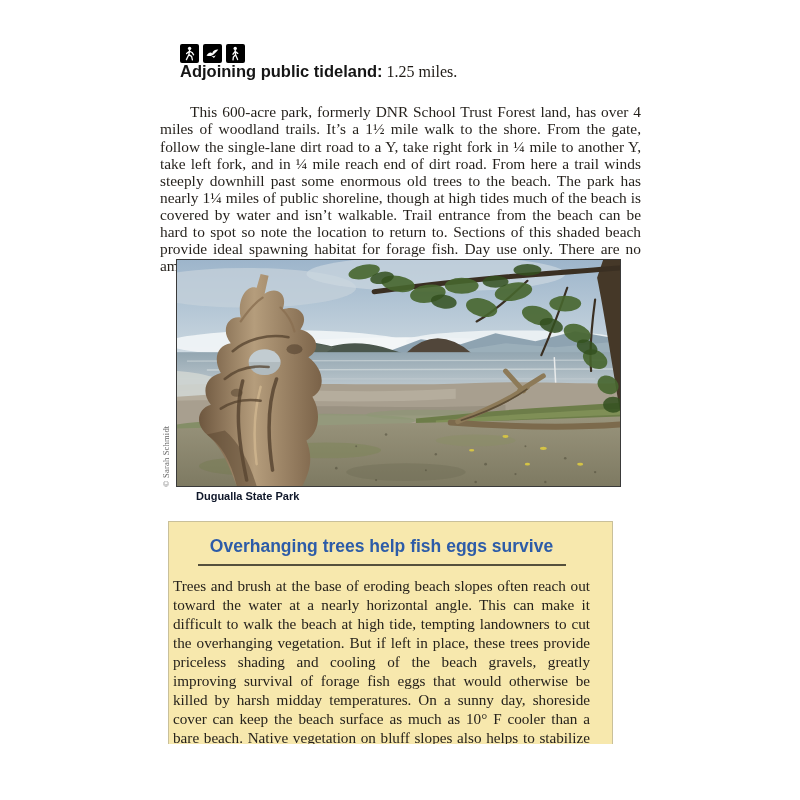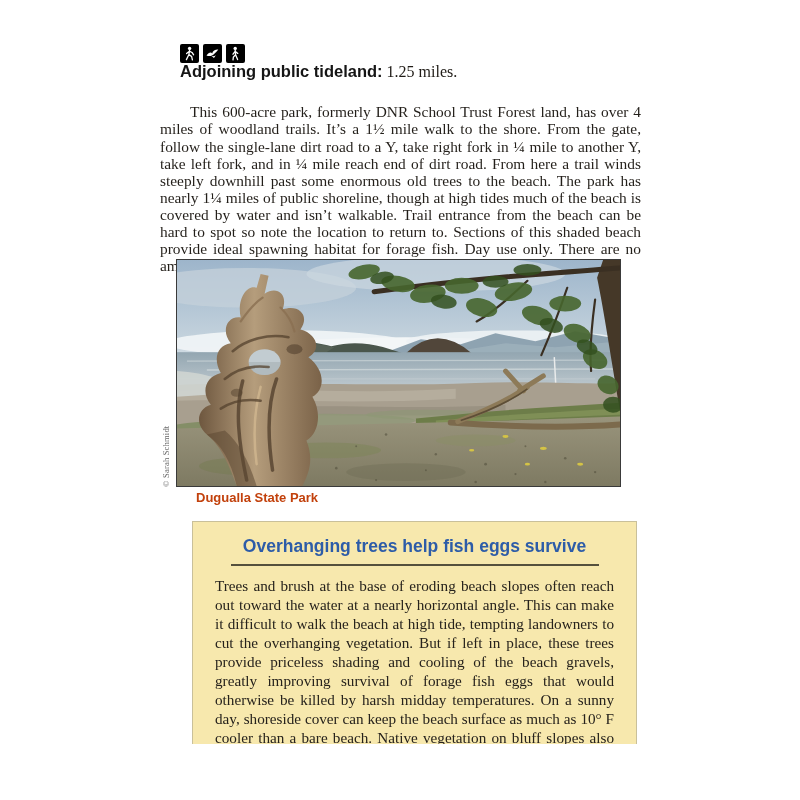--- a/index.html
+++ b/index.html
@@ -25,26 +25,26 @@
   .photo-wrap{position:absolute;left:176px;top:259px;width:445px;height:228px;border:1px solid #3a3a3a;box-sizing:border-box;background:#9fb0ba;}
   .photo-wrap svg{display:block;}
   .credit{
     position:absolute;left:161px;top:487px;width:74px;
     transform:rotate(-90deg);transform-origin:0 0;
     font-size:8.5px;color:#6a6a6a;letter-spacing:.2px;white-space:nowrap;
     font-family:"Liberation Serif",serif;
   }
   .caption{
     position:absolute;left:196px;top:490px;
-    font-family:"Liberation Sans",sans-serif;font-weight:700;font-size:13px;color:#c2410c;
+    font-family:"Liberation Sans",sans-serif;font-weight:700;font-size:11px;color:#0f172a;
   }
   
   .sidebar{
-    position:absolute;left:192px;top:521px;width:445px;height:236px;box-sizing:border-box;
-    background:#f7e8ad;border:1px solid #c9c09a;padding:12px 22px 0 22px;
+    position:absolute;left:168px;top:521px;width:445px;height:236px;box-sizing:border-box;
+    background:#f7e8ad;border:1px solid #c9c09a;padding:12px 22px 0 4px;
   }
   .sidebar-title{
     font-family:"Liberation Sans",sans-serif;font-weight:600;font-size:17.5px;
     color:#2d5ca8;text-align:center;margin:2px 0 0 0;
   }
   .sidebar-rule{height:2px;background:#55503c;width:368px;margin:7px auto 10px auto;}
   .sidebar-body{
     font-size:15.2px;line-height:19px;text-align:justify;color:#26221c;
   }
   

